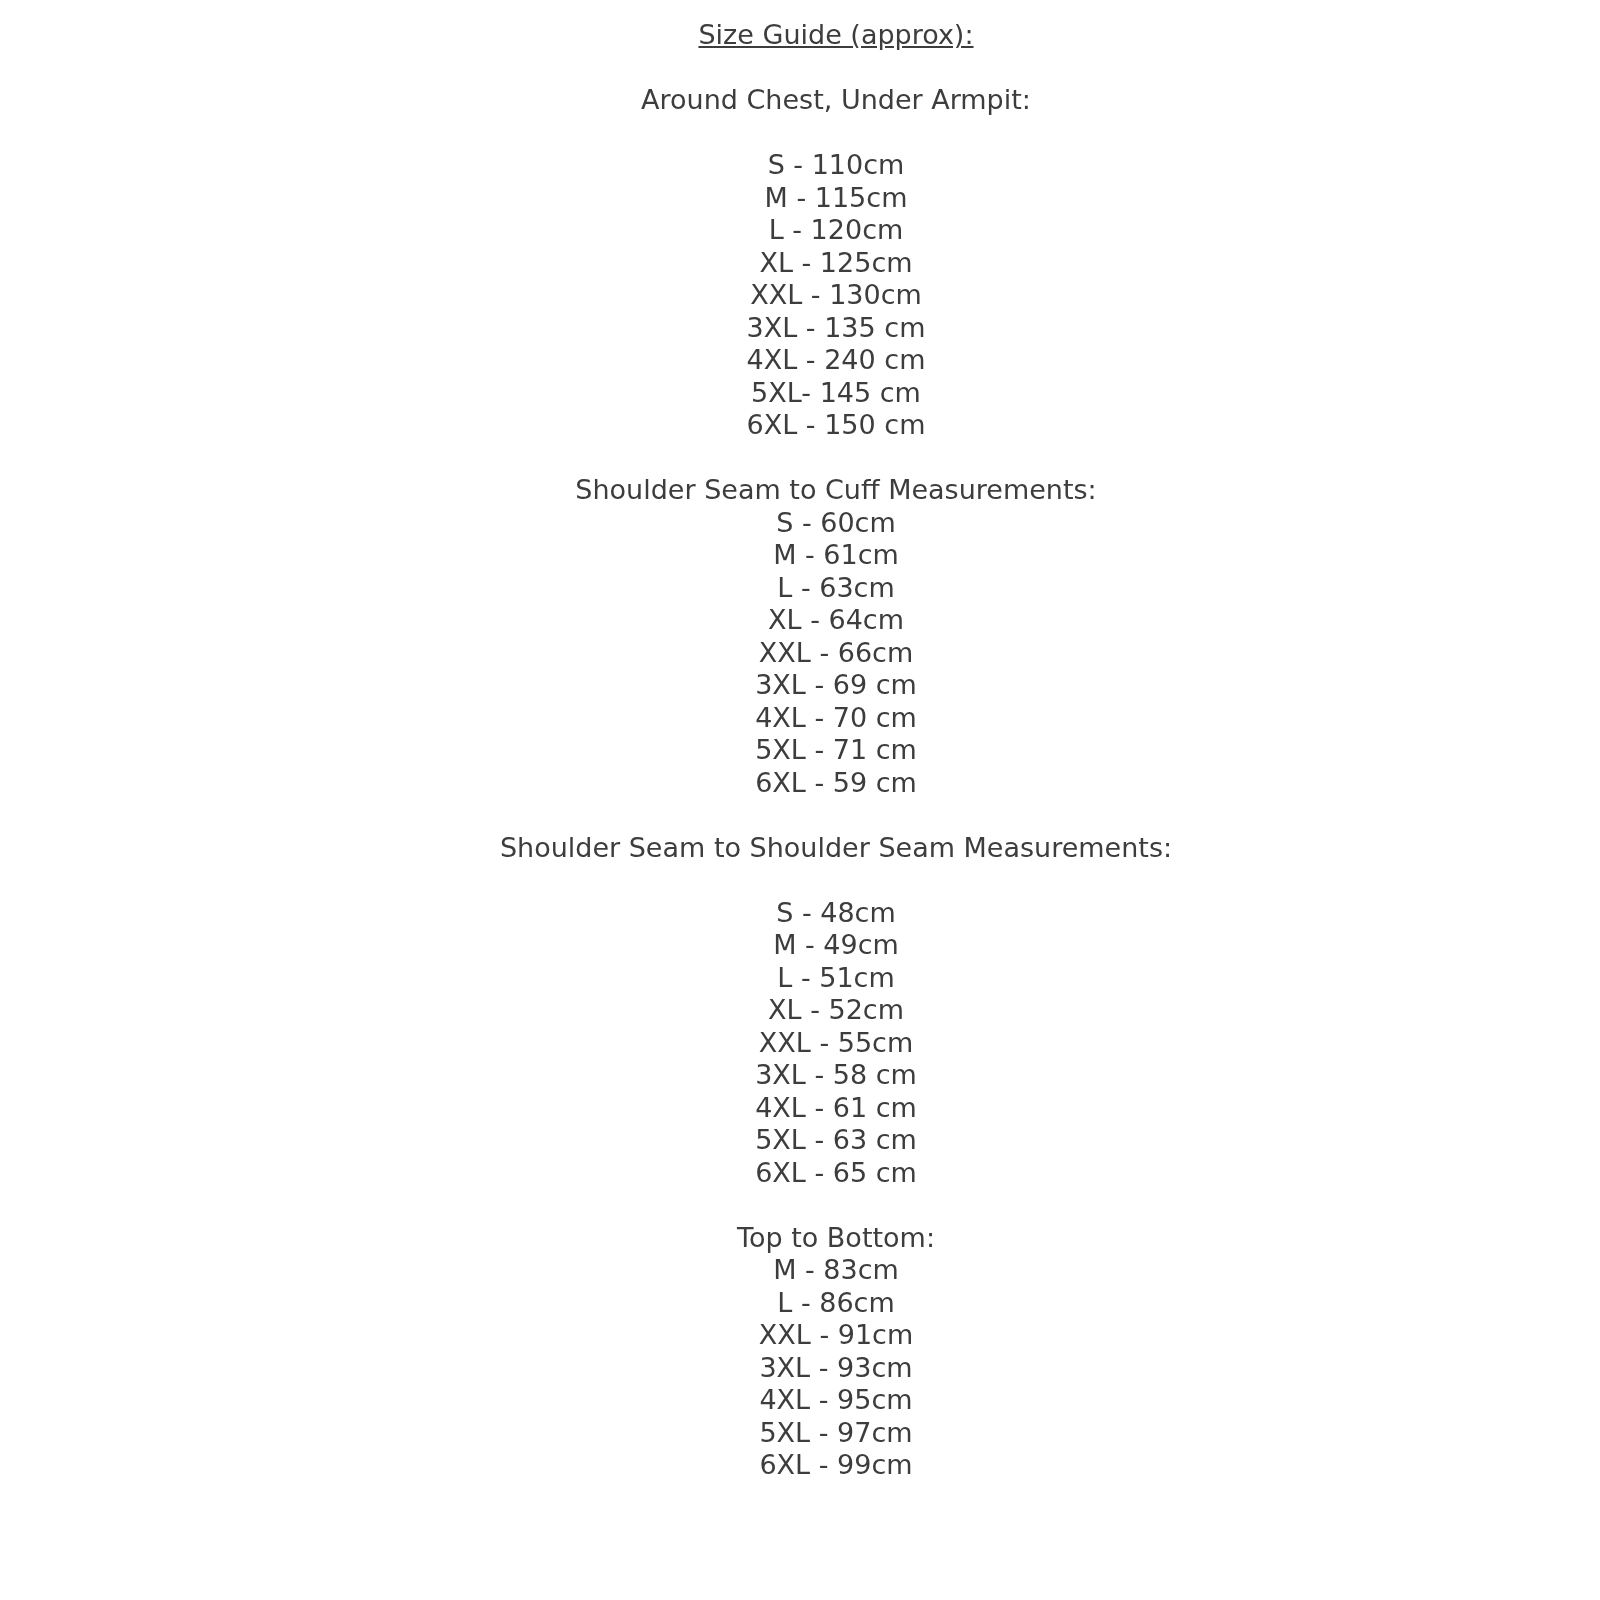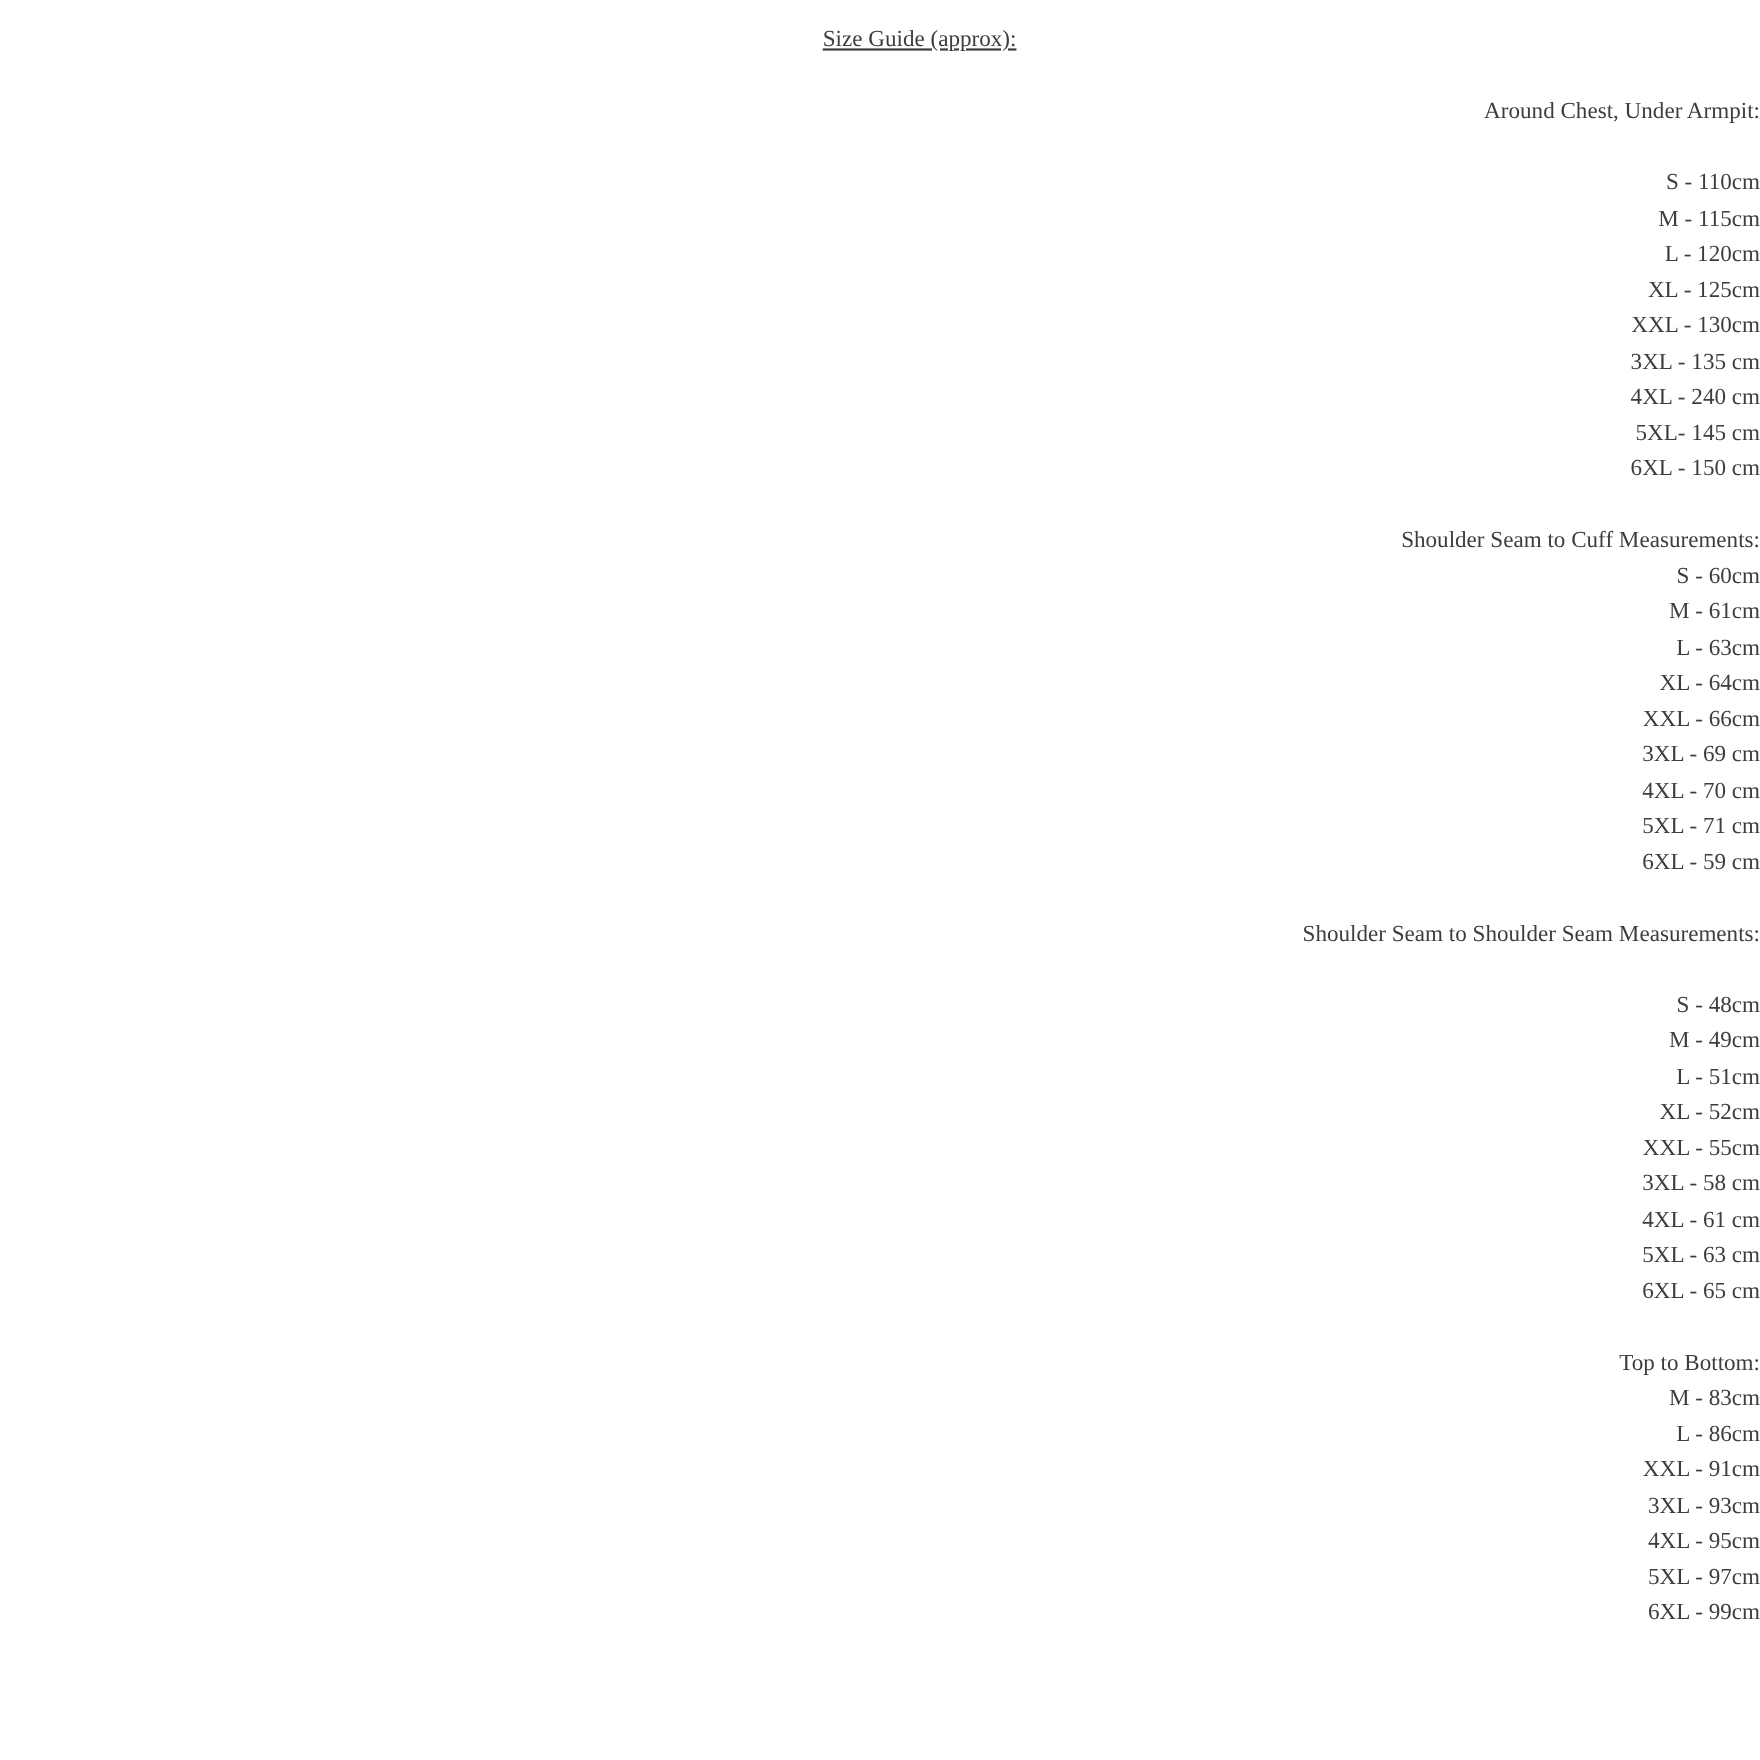--- a/index.html
+++ b/index.html
@@ -19,33 +19,31 @@
     padding-top: 19px;
     padding-left: 72px; 
     text-align: center;
     color: #3d3d3d;
     font-size: 27px;
     line-height: 32.5px;
   }
   .doc h1, .doc h2, .doc .row {
     margin: 0;
     padding: 0;
-    font-size: 21px;
+    font-size: 27px;
     font-weight: 400;
     line-height: 32.5px;
     white-space: pre;
-    font-family: Liberation Serif, serif;
   }
   .page-title {
     text-decoration: underline;
     margin-bottom: 32.5px; 
   }
   section.size-section {
     margin-top: 32.5px; 
-    text-align: right;
   }
   section.size-section.gap-after-heading h2 {
     margin-bottom: 32.5px; 
   }
 </style>
 </head>
 <body>
 
 <div class="doc">
   <h1 class="page-title">Size Guide (approx):</h1>

